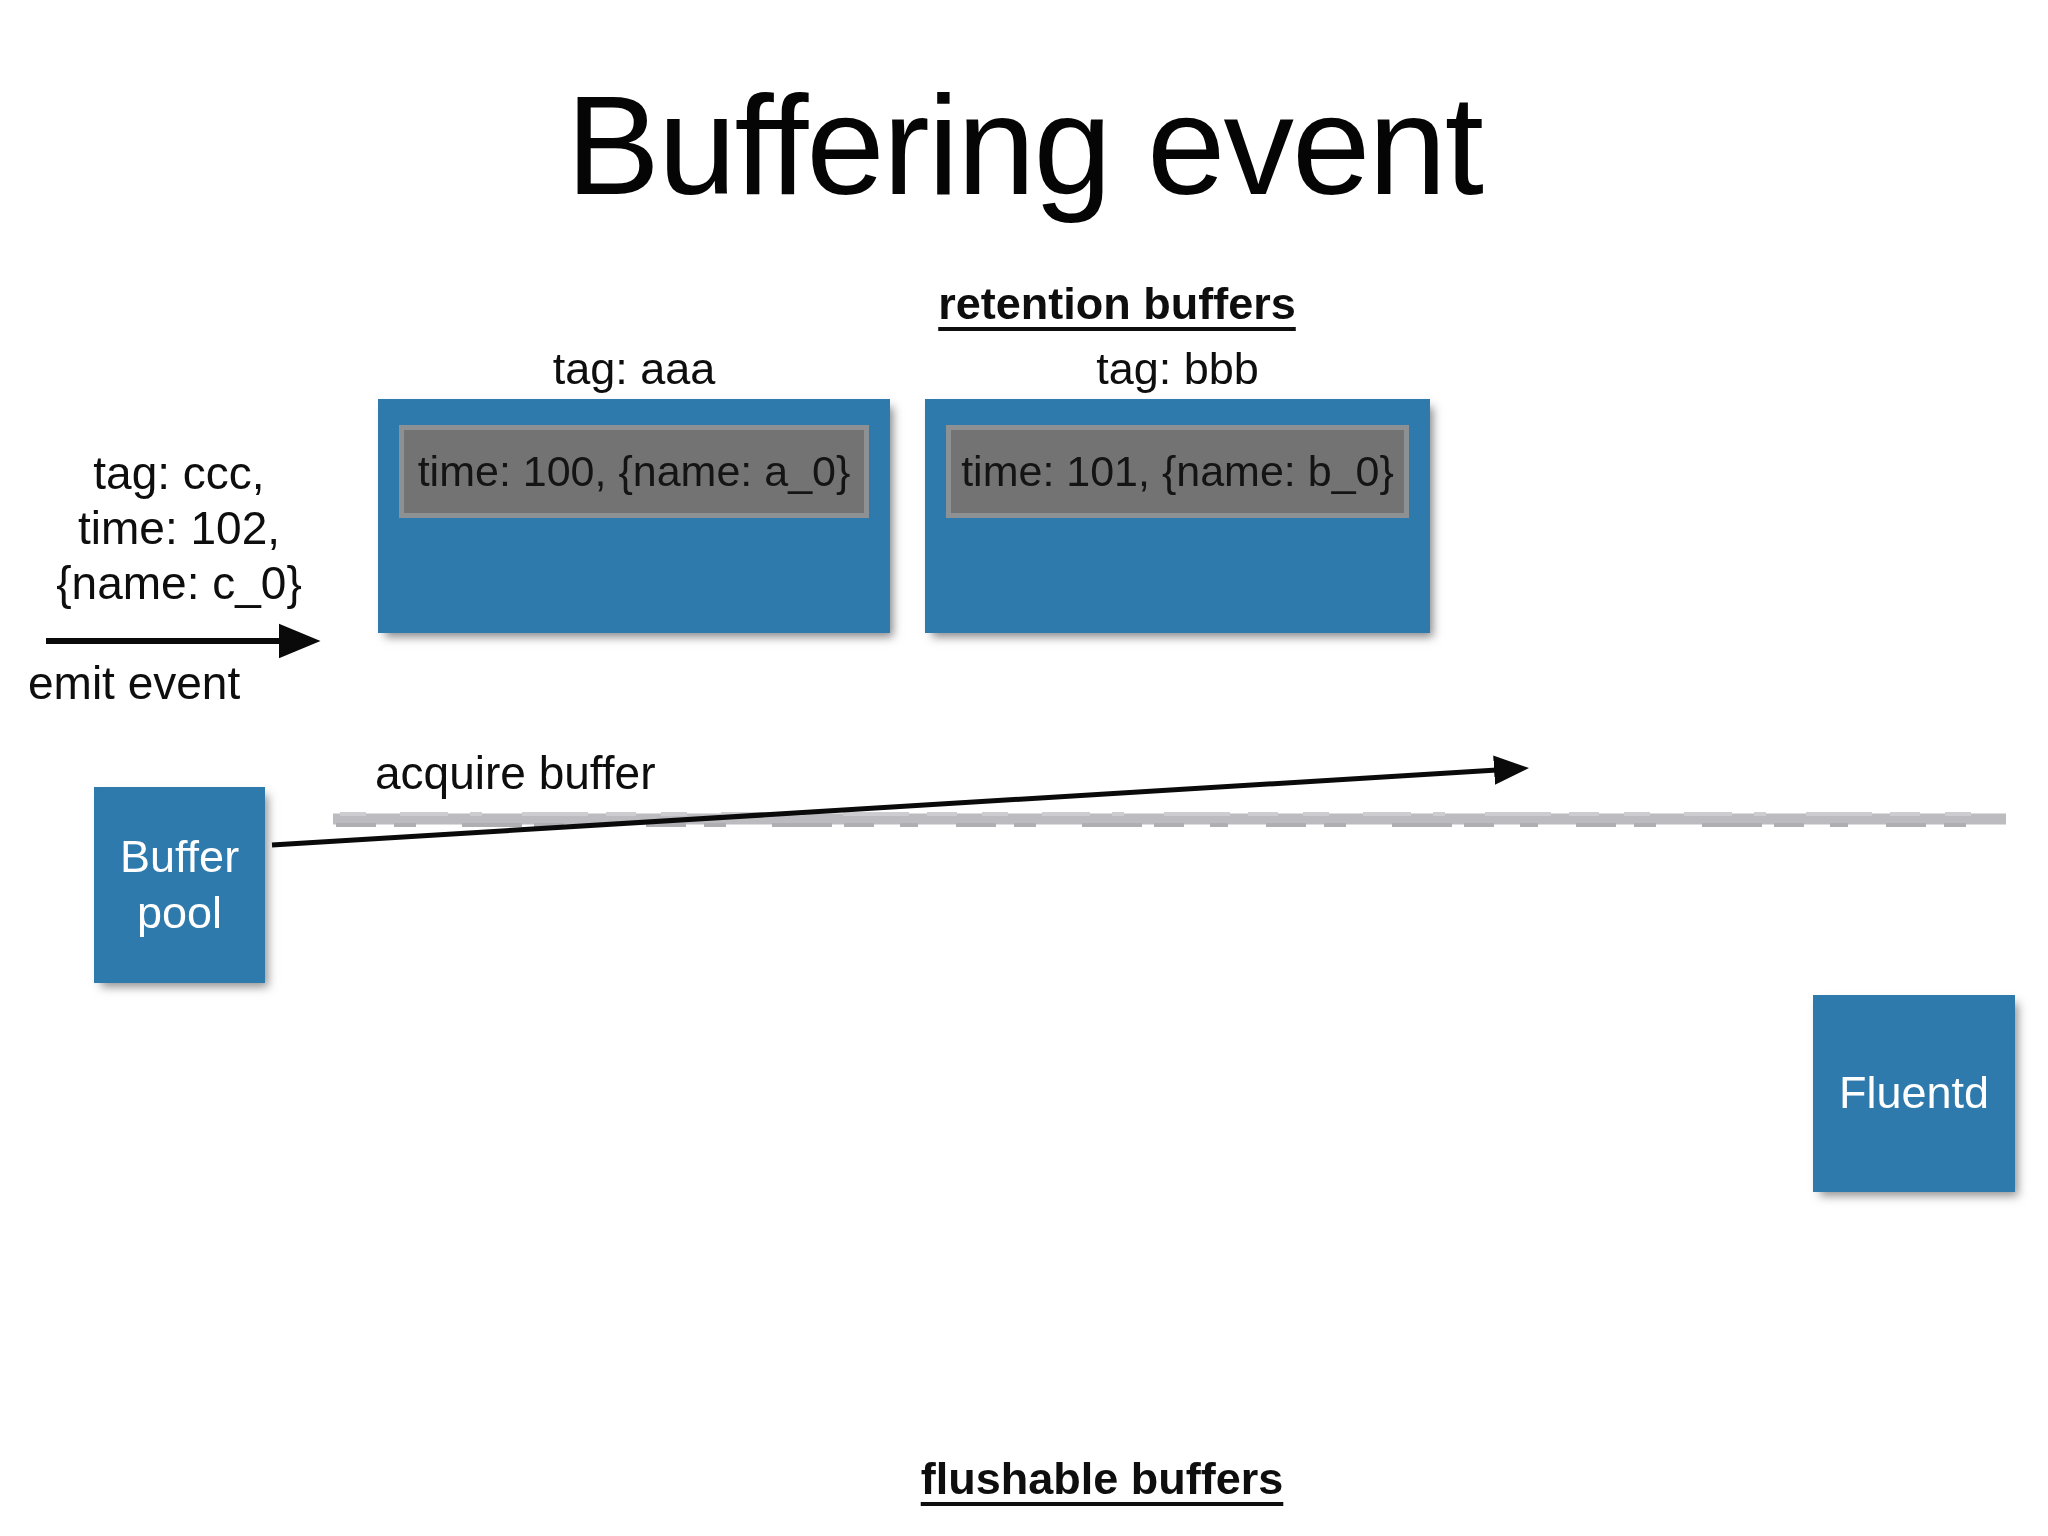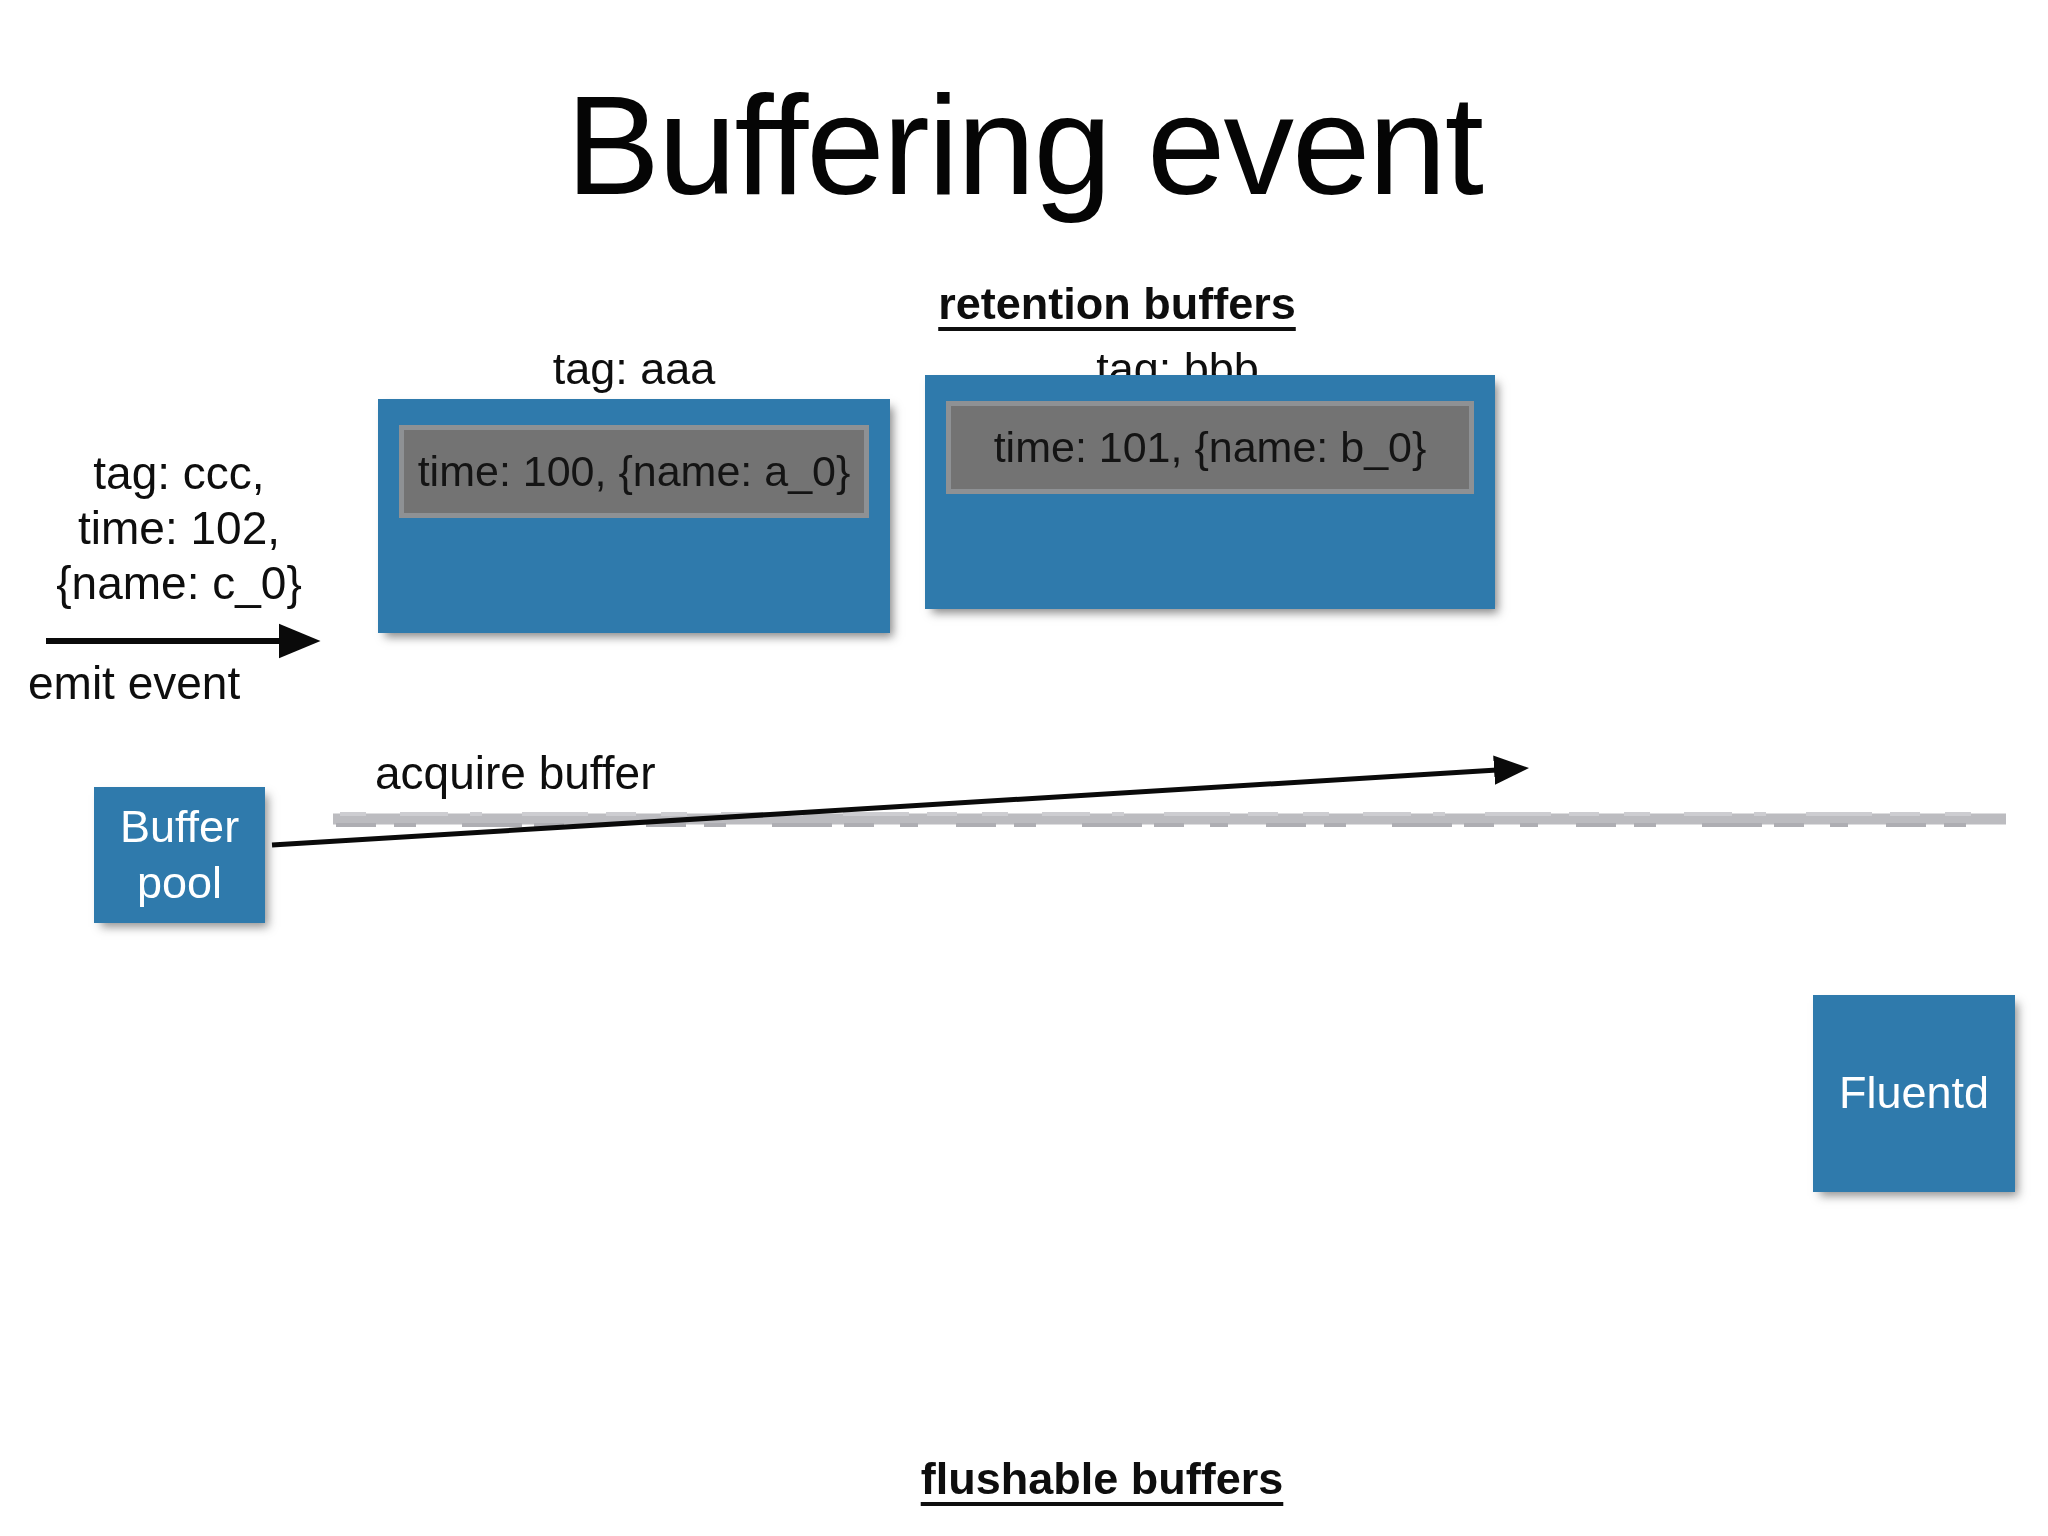--- a/index.html
+++ b/index.html
@@ -29,21 +29,21 @@
   .tag-label{
     position:absolute;text-align:center;font-size:45px;font-weight:300;white-space:nowrap;
   }
   .tag-aaa{left:378px;width:512px;top:343px;}
   .tag-bbb{left:925px;width:505px;top:343px;}
   .buffer-box{
     position:absolute;background:var(--box-blue);
     box-shadow:5px 6px 9px -2px rgba(40,40,40,.55);
   }
   .box-aaa{left:378px;top:399px;width:512px;height:234px;}
-  .box-bbb{left:925px;top:375px;width:570px;height:234px;}
+  .box-bbb{left:925px;top:399px;width:505px;height:234px;}
   .event-chip{
     position:absolute;left:21px;right:21px;top:26px;height:93px;
     background:#737373;border:5px solid var(--chip-border);
     display:flex;align-items:center;justify-content:center;
     font-size:43px;font-weight:300;white-space:nowrap;color:#141414;
   }
   .incoming-event{
     position:absolute;left:28px;width:302px;top:446px;text-align:center;
     font-size:46px;font-weight:300;line-height:55px;
   }
@@ -53,21 +53,21 @@
   }
   .acquire-label{
     position:absolute;left:375px;top:746px;font-size:46px;font-weight:400;white-space:nowrap;
   }
   .solid-box{
     position:absolute;background:var(--box-blue);color:var(--box-text);
     display:flex;align-items:center;justify-content:center;text-align:center;
     box-shadow:5px 6px 9px -2px rgba(40,40,40,.5);
     font-size:45px;font-weight:300;line-height:1.25;
   }
-  .buffer-pool{left:94px;top:787px;width:171px;height:136px;padding:16px 18px;}
+  .buffer-pool{left:94px;top:787px;width:171px;height:196px;padding:16px 18px;}
   .fluentd{left:1813px;top:995px;width:202px;height:197px;}
   .overlay-svg{position:absolute;left:0;top:0;width:2048px;height:1536px;pointer-events:none;}
   .arrow-line{stroke:#0a0a0a;fill:none;}
   .arrow-head{fill:#0a0a0a;}
   .grayline-main{stroke:var(--gray-line);fill:none;}
   .grayline-hi{stroke:#cdcdd1;fill:none;}
   .grayline-lo{stroke:#aeaeb3;fill:none;}
 </style>
 </head>
 <body>

